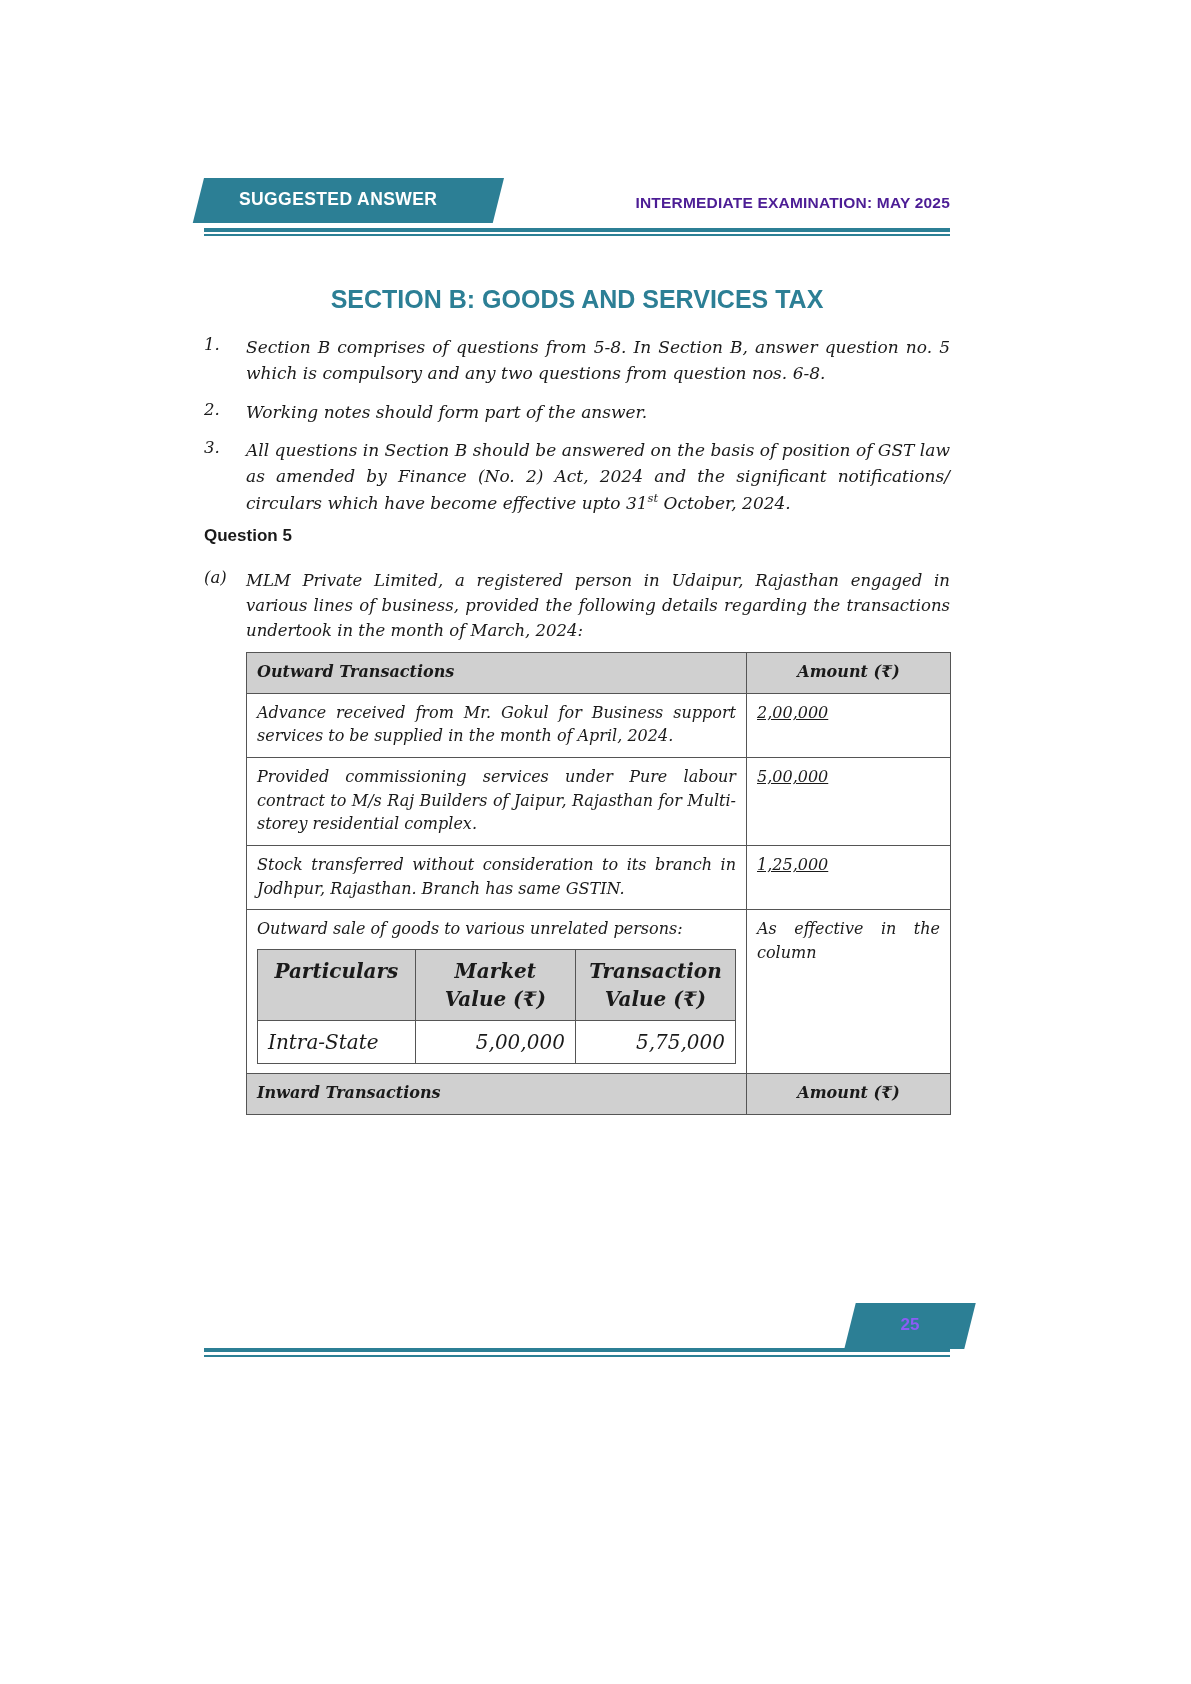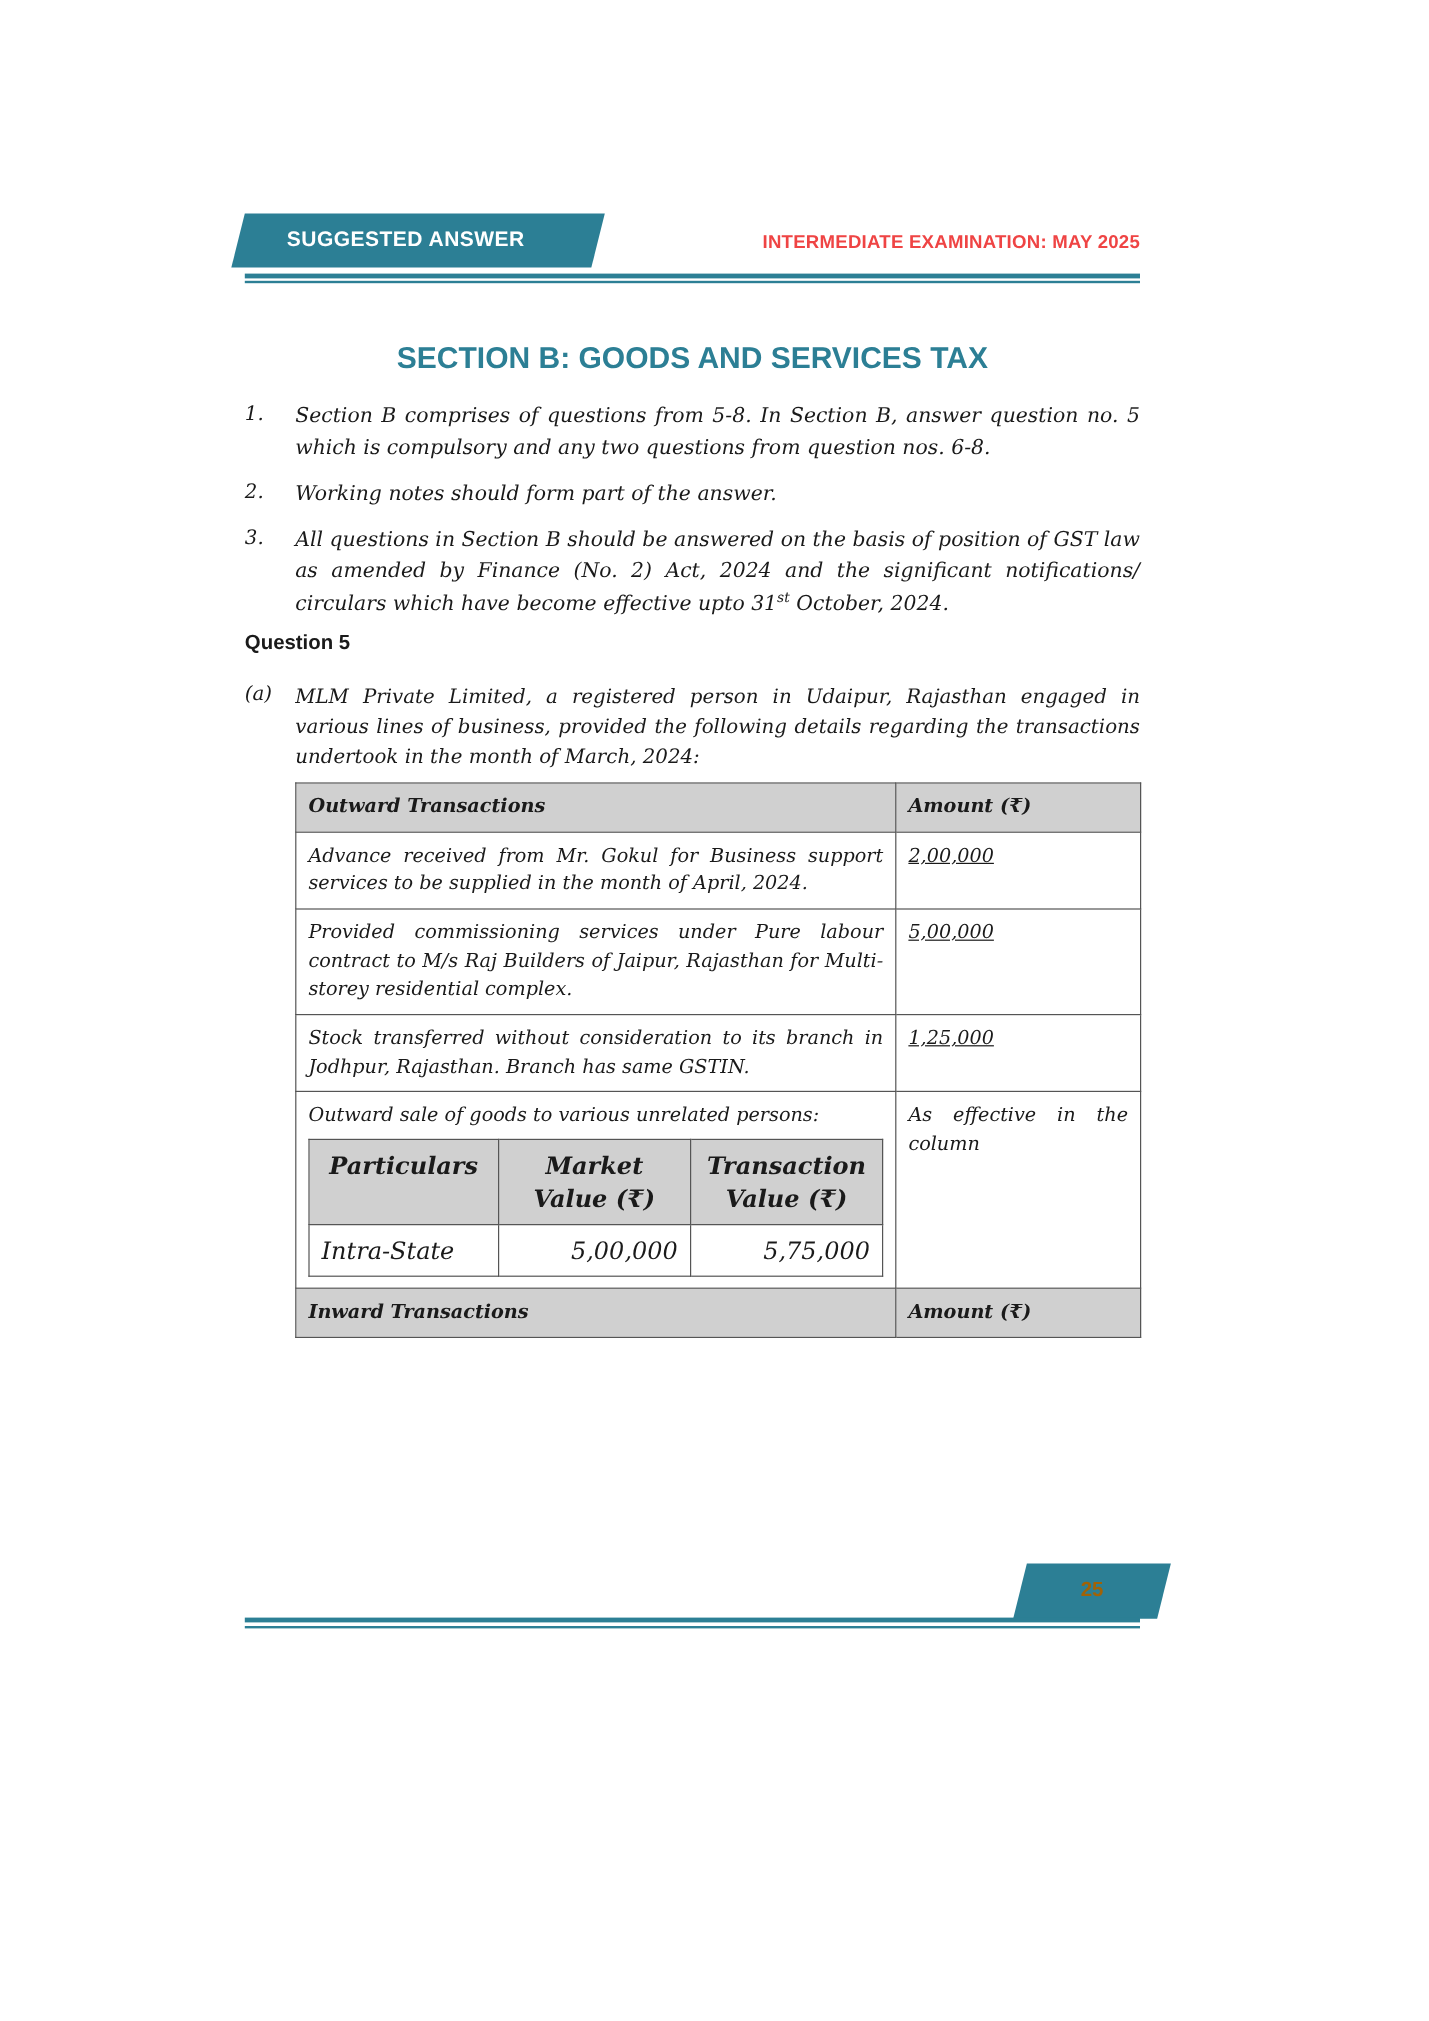--- a/index.html
+++ b/index.html
@@ -48,21 +48,21 @@
     color: #ffffff;
     font-size: 17.5px;
     font-weight: bold;
     letter-spacing: 0.4px;
     font-family: "Liberation Sans", sans-serif;
   }
   .hdr-right {
     position: absolute;
     right: 0;
     top: 16px;
-    color: #ef4444;
+    color: #4c1d95;
     font-size: 15.5px;
     font-weight: bold;
     letter-spacing: 0.2px;
     font-family: "Liberation Sans", sans-serif;
     text-align: right;
   }
   .hdr-rule {
     position: absolute;
     left: 0;
     top: 50px;
@@ -173,21 +173,21 @@
     font-size: 16px;
     line-height: 1.48;
     text-align: justify;
   }
   td.hdr {
     background: #d0d0d0;
     font-weight: bold;
     font-style: italic;
     text-align: left;
   }
-  td.hdr.right { text-align: left; margin-left: 48px; }
+  td.hdr.right { text-align: center; margin-left: 48px; }
   td.amt {
     text-align: right;
     white-space: nowrap;
     text-decoration: underline;
   }
   td.amt-wrap {
     text-align: right;
   }
 
   
@@ -238,21 +238,21 @@
     height: 46px;
     background: #2c7f95;
     transform: skewX(-14deg);
   }
   .page-num {
     position: absolute;
     left: 870px;
     top: 1315px;
     width: 80px;
     text-align: center;
-    color: #a16207;
+    color: #8b5cf6;
     font-size: 17px;
     font-weight: bold;
     font-family: "Liberation Sans", sans-serif;
   }
 </style>
 </head>
 <body>
 
 <div class="page">
 

